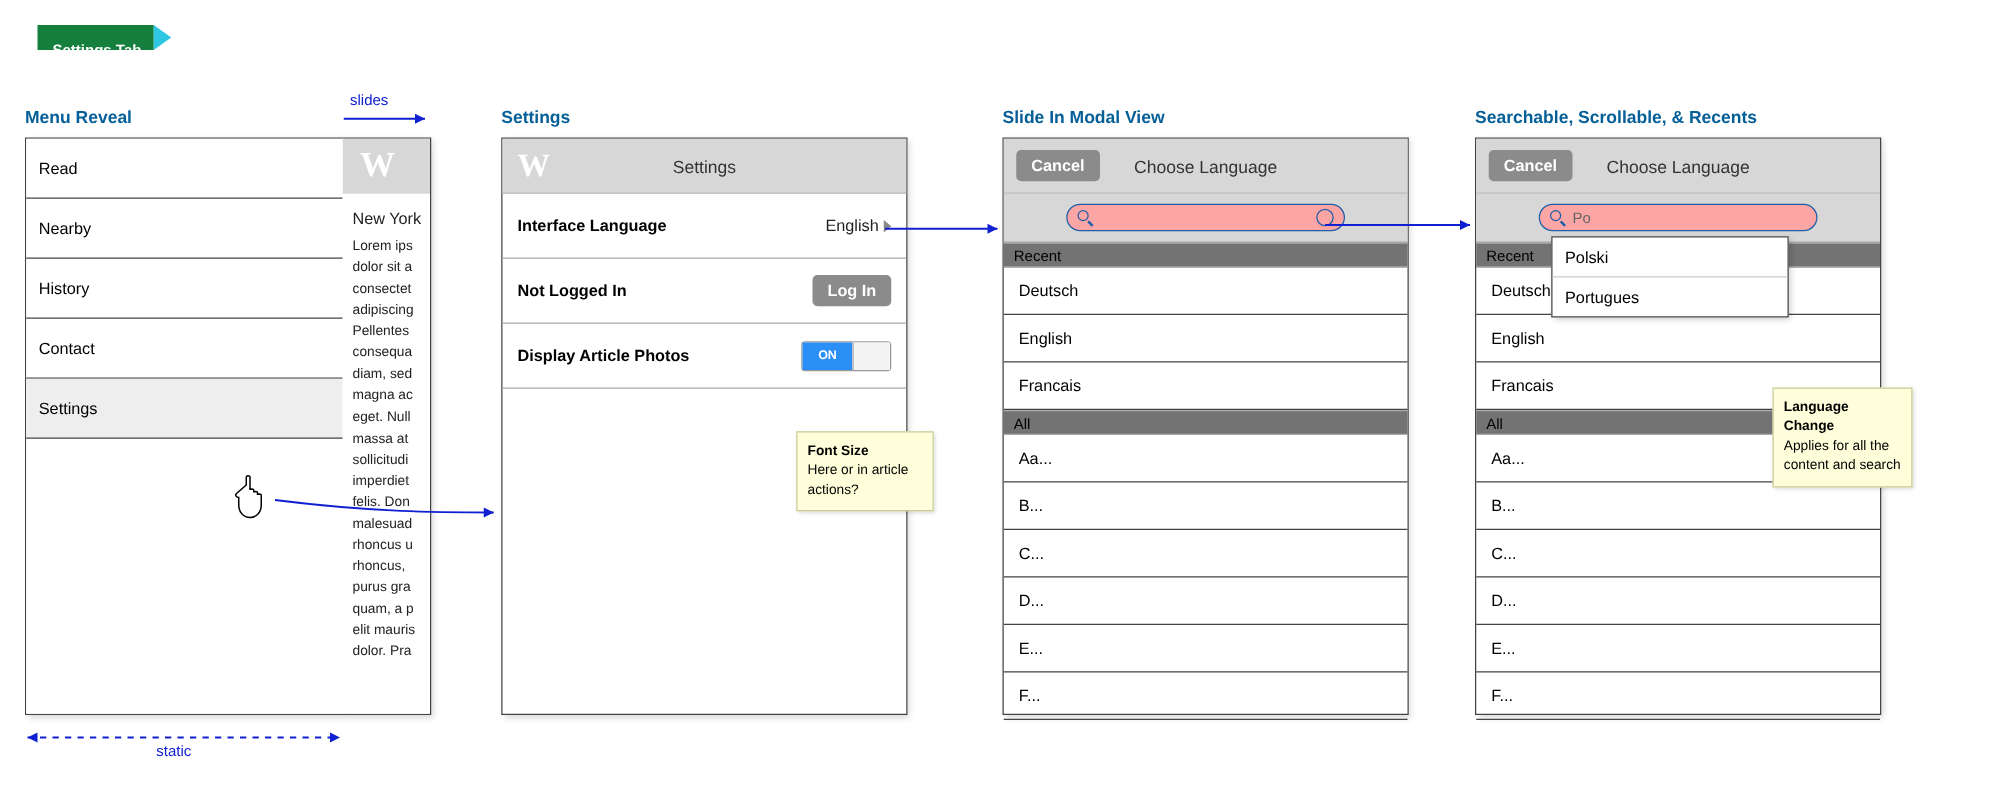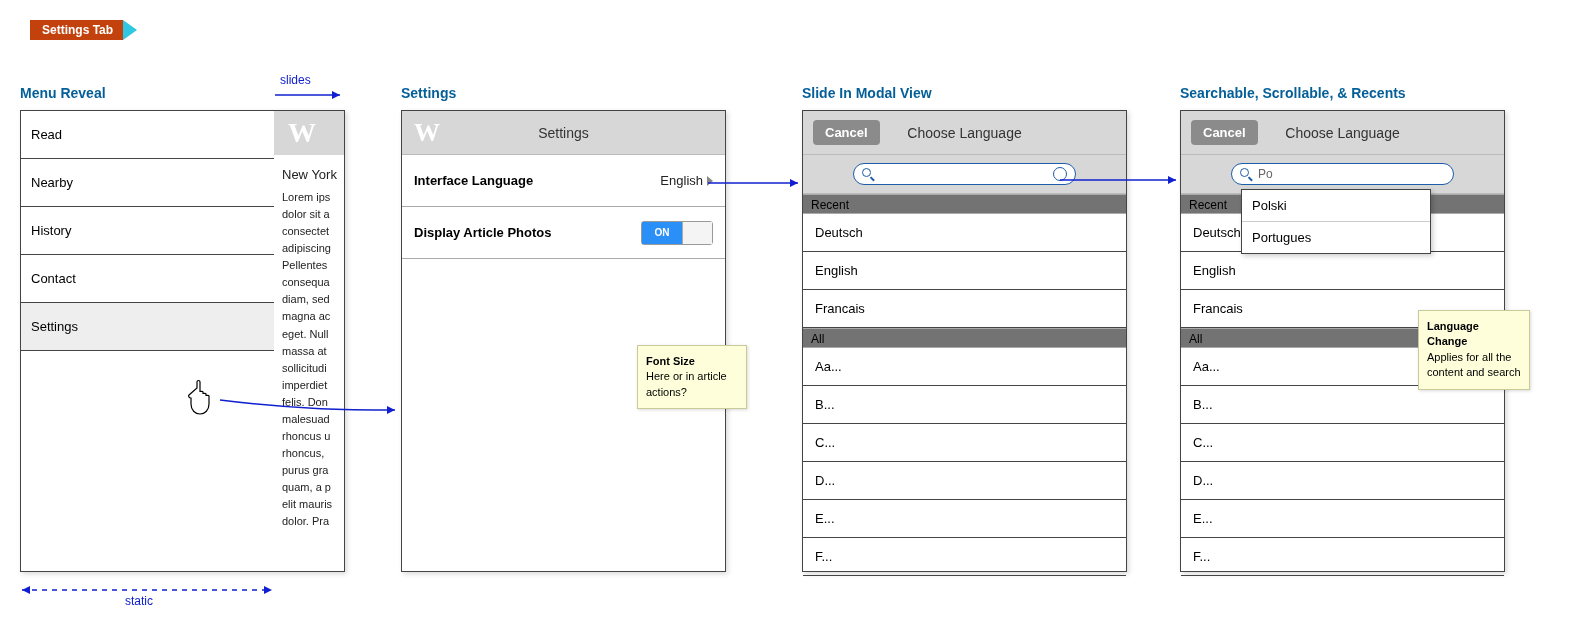--- a/index.html
+++ b/index.html
@@ -13,24 +13,24 @@
     height: 638px;
     position: relative;
   }
 
   .tab-ribbon {
     position: absolute;
     top: 20px;
     left: 30px;
     height: 20px;
     line-height: 20px;
-    background: #c2410c;
+    background: #15803d;
     color: #fff;
     font-weight: bold;
-    padding: 0 10px 0 12px;
+    padding: 10px 10px 0 12px;
     font-size: 12px;
   }
   .tab-ribbon::after {
     content: '';
     position: absolute;
     right: -14px;
     top: 0;
     border-left: 14px solid #2fc7e1;
     border-top: 10px solid transparent;
     border-bottom: 10px solid transparent;
@@ -183,21 +183,21 @@
     background: #d7d7d7;
     border-bottom: 1px solid #bbb;
     display: flex;
     justify-content: center;
   }
   .search-pill {
     width: 100%;
     height: 22px;
     border: 1px solid #1e5da8;
     border-radius: 11px;
-    background: #ffffff;
+    background: #fca5a5;
     display: flex;
     align-items: center;
     padding: 0 8px;
     gap: 6px;
     font-size: 12px;
     color: #666;
   }
   .mag-icon {
     width: 12px; height: 12px;
     position: relative;
@@ -344,20 +344,24 @@
     <span class="title">Settings</span>
   </div>
   <div class="settings-row">
     <span class="label">Interface Language</span>
     <span class="value">
       <span>English</span>
       <span class="chevron-right"></span>
     </span>
   </div>
   <div class="settings-row">
+    <span class="label">Not Logged In</span>
+    <button class="btn-grey">Log In</button>
+  </div>
+  <div class="settings-row">
     <span class="label">Display Article Photos</span>
     <div class="toggle">
       <div class="on">ON</div>
       <div class="knob"></div>
     </div>
   </div>
 </div>
 
 <div class="panel" style="top:110px; left:802px;">
   <div class="phone-header">

